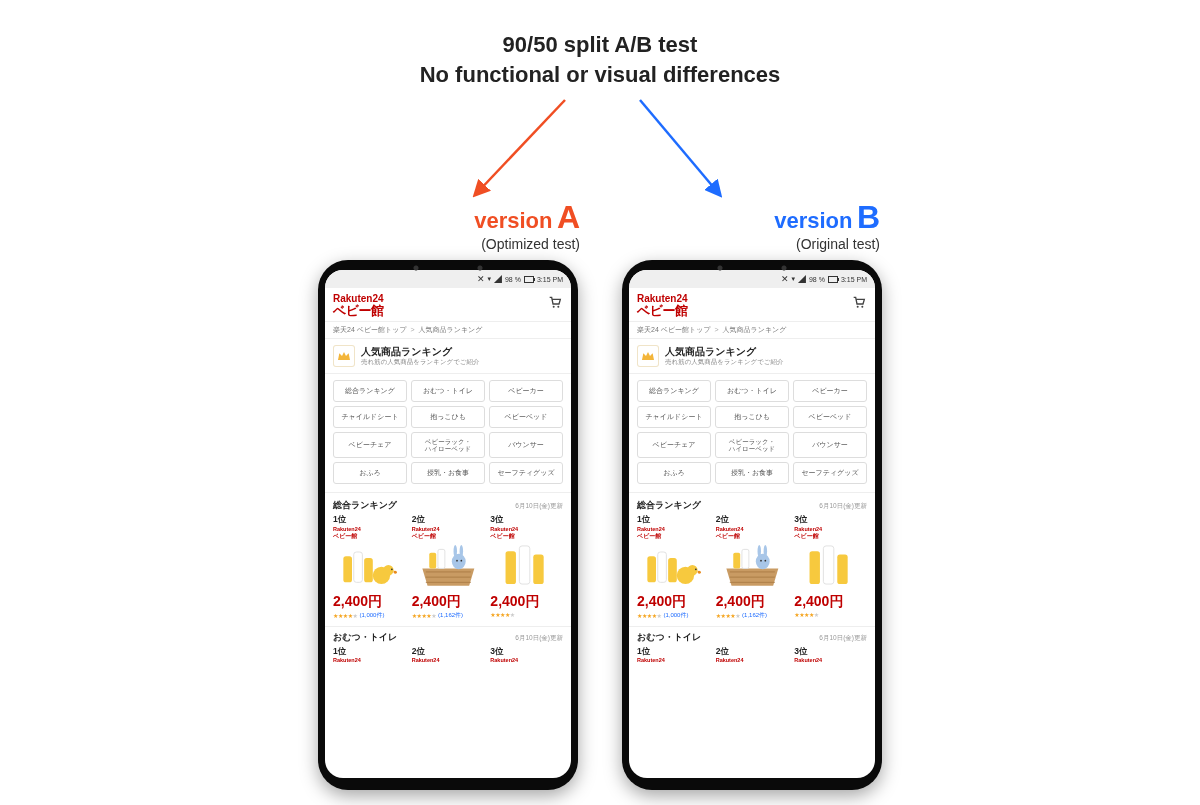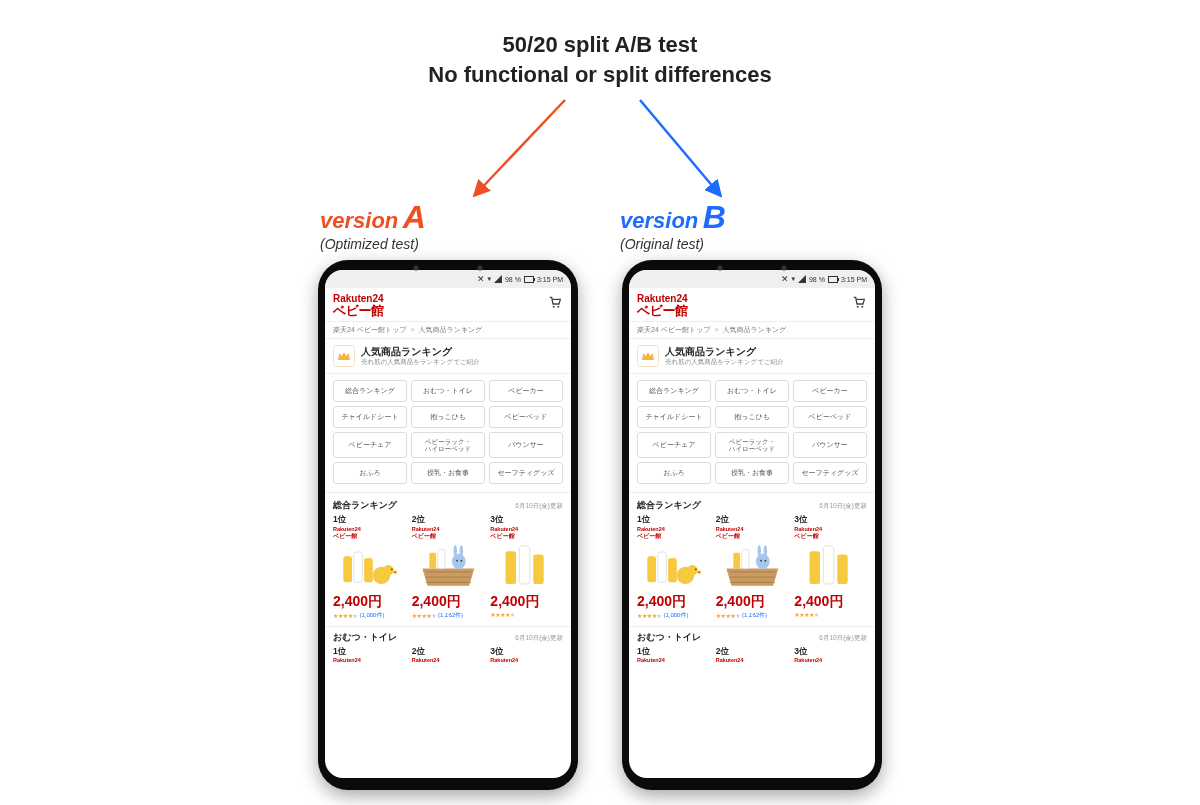--- a/index.html
+++ b/index.html
@@ -30,24 +30,23 @@
     top: 0; left: 0;
     width: 1200px; height: 300px;
     pointer-events: none;
   }
 
   
   .version-label {
     position: absolute;
     top: 200px;
     width: 260px;
-    text-align: left;
+    text-align: right;
     font-weight: 700;
     line-height: 1.1;
-    font-style: italic;
   }
   .version-label.left  { left: 320px; }
   .version-label.right { left: 620px; }
   .version-label .caption {
     display: block;
     color: #333;
     font-size: 14px;
     font-weight: 400;
     margin-top: 2px;
   }
@@ -246,22 +245,22 @@
   }
   .ranks-only .col { flex:1; }
   .ranks-only .rank2 { font-size:8.5px; font-weight:700; color:#222; }
   .ranks-only .mb { font-size:5.5px; color:#bf0000; font-weight:800; line-height:1; }
 
 </style>
 </head>
 <body>
 
 <div class="header-block">
-  <div>50/20 split A/B test</div>
-  <div>No functional or split differences</div>
+  <div>90/50 split A/B test</div>
+  <div>No functional or visual differences</div>
 </div>
 
 <svg class="arrows" viewBox="0 0 1200 300">
   <defs>
     <marker id="arrA" viewBox="0 0 10 10" refX="8" refY="5" markerWidth="7" markerHeight="7" orient="auto">
       <path d="M0,0 L10,5 L0,10 z" fill="#f04e23"></path>
     </marker>
     <marker id="arrB" viewBox="0 0 10 10" refX="8" refY="5" markerWidth="7" markerHeight="7" orient="auto">
       <path d="M0,0 L10,5 L0,10 z" fill="#1e6cff"></path>
     </marker>

